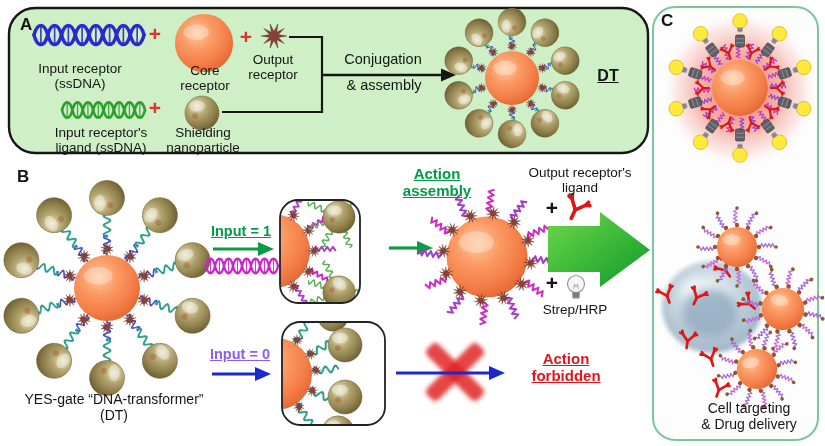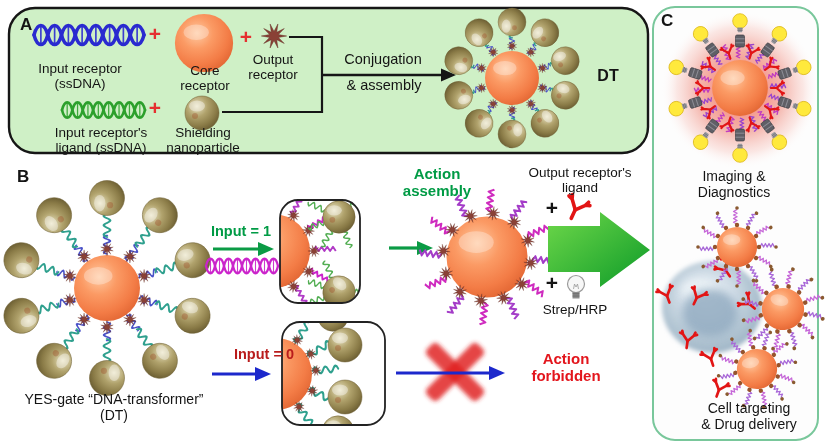--- a/index.html
+++ b/index.html
@@ -1,22 +1,22 @@
 <!DOCTYPE html>
 <html><head>
 <meta charset="utf-8">
 <style>
   html,body{margin:0;padding:0;background:#fff;}
   #fig{position:relative;width:825px;height:446px;background:#fff;overflow:hidden;
        font-family:"Liberation Sans",sans-serif;}
   #gfx{position:absolute;left:0;top:0;}
   .t{position:absolute;font-size:13.5px;color:#141414;line-height:1.13;text-align:center;
      transform:translateX(-50%);white-space:nowrap;}
-  .b{font-weight:700;}
-  .g{color:#009b45;} .bl{color:#b91c1c;margin-left:24px;} .r{color:#e3151c;}
+  .b{font-weight:700;text-decoration:underline;}
+  .g{color:#009b45;} .bl{color:#8b5cf6;} .r{color:#e3151c;}
   .plus{font-size:21px;font-weight:700;color:#e53030;}
   .plusk{font-size:21px;font-weight:700;color:#141414;}
   .pl{font-size:17px;font-weight:700;transform:none;}
   .s14{font-size:14px;} .s145{font-size:14.5px;text-align:right;} .s15{font-size:15px;} .s16{font-size:16px;}
   .right{transform:none;text-align:center;}
 </style>
 </head>
 <body>
 
 <div id="fig">
@@ -450,23 +450,19 @@
   <div>forbidden</div>
 </div>
 
 <div class="t s14" style="left:114px;top:392px">
   <div>YES-gate “DNA-transformer”</div>
   <div>(DT)</div>
 </div>
 
 <div class="t pl" style="left:661px;top:11px">C</div>
 
-<div class="t s14" style="left:734px;top:169px">
-  <div>Imaging &amp;</div>
-  <div>Diagnostics</div>
-</div>
 
 <div class="t s14" style="left:749px;top:401px">
   <div>Cell targeting</div>
   <div>&amp; Drug delivery</div>
 </div>
 
 </div>
 
 </body></html>

